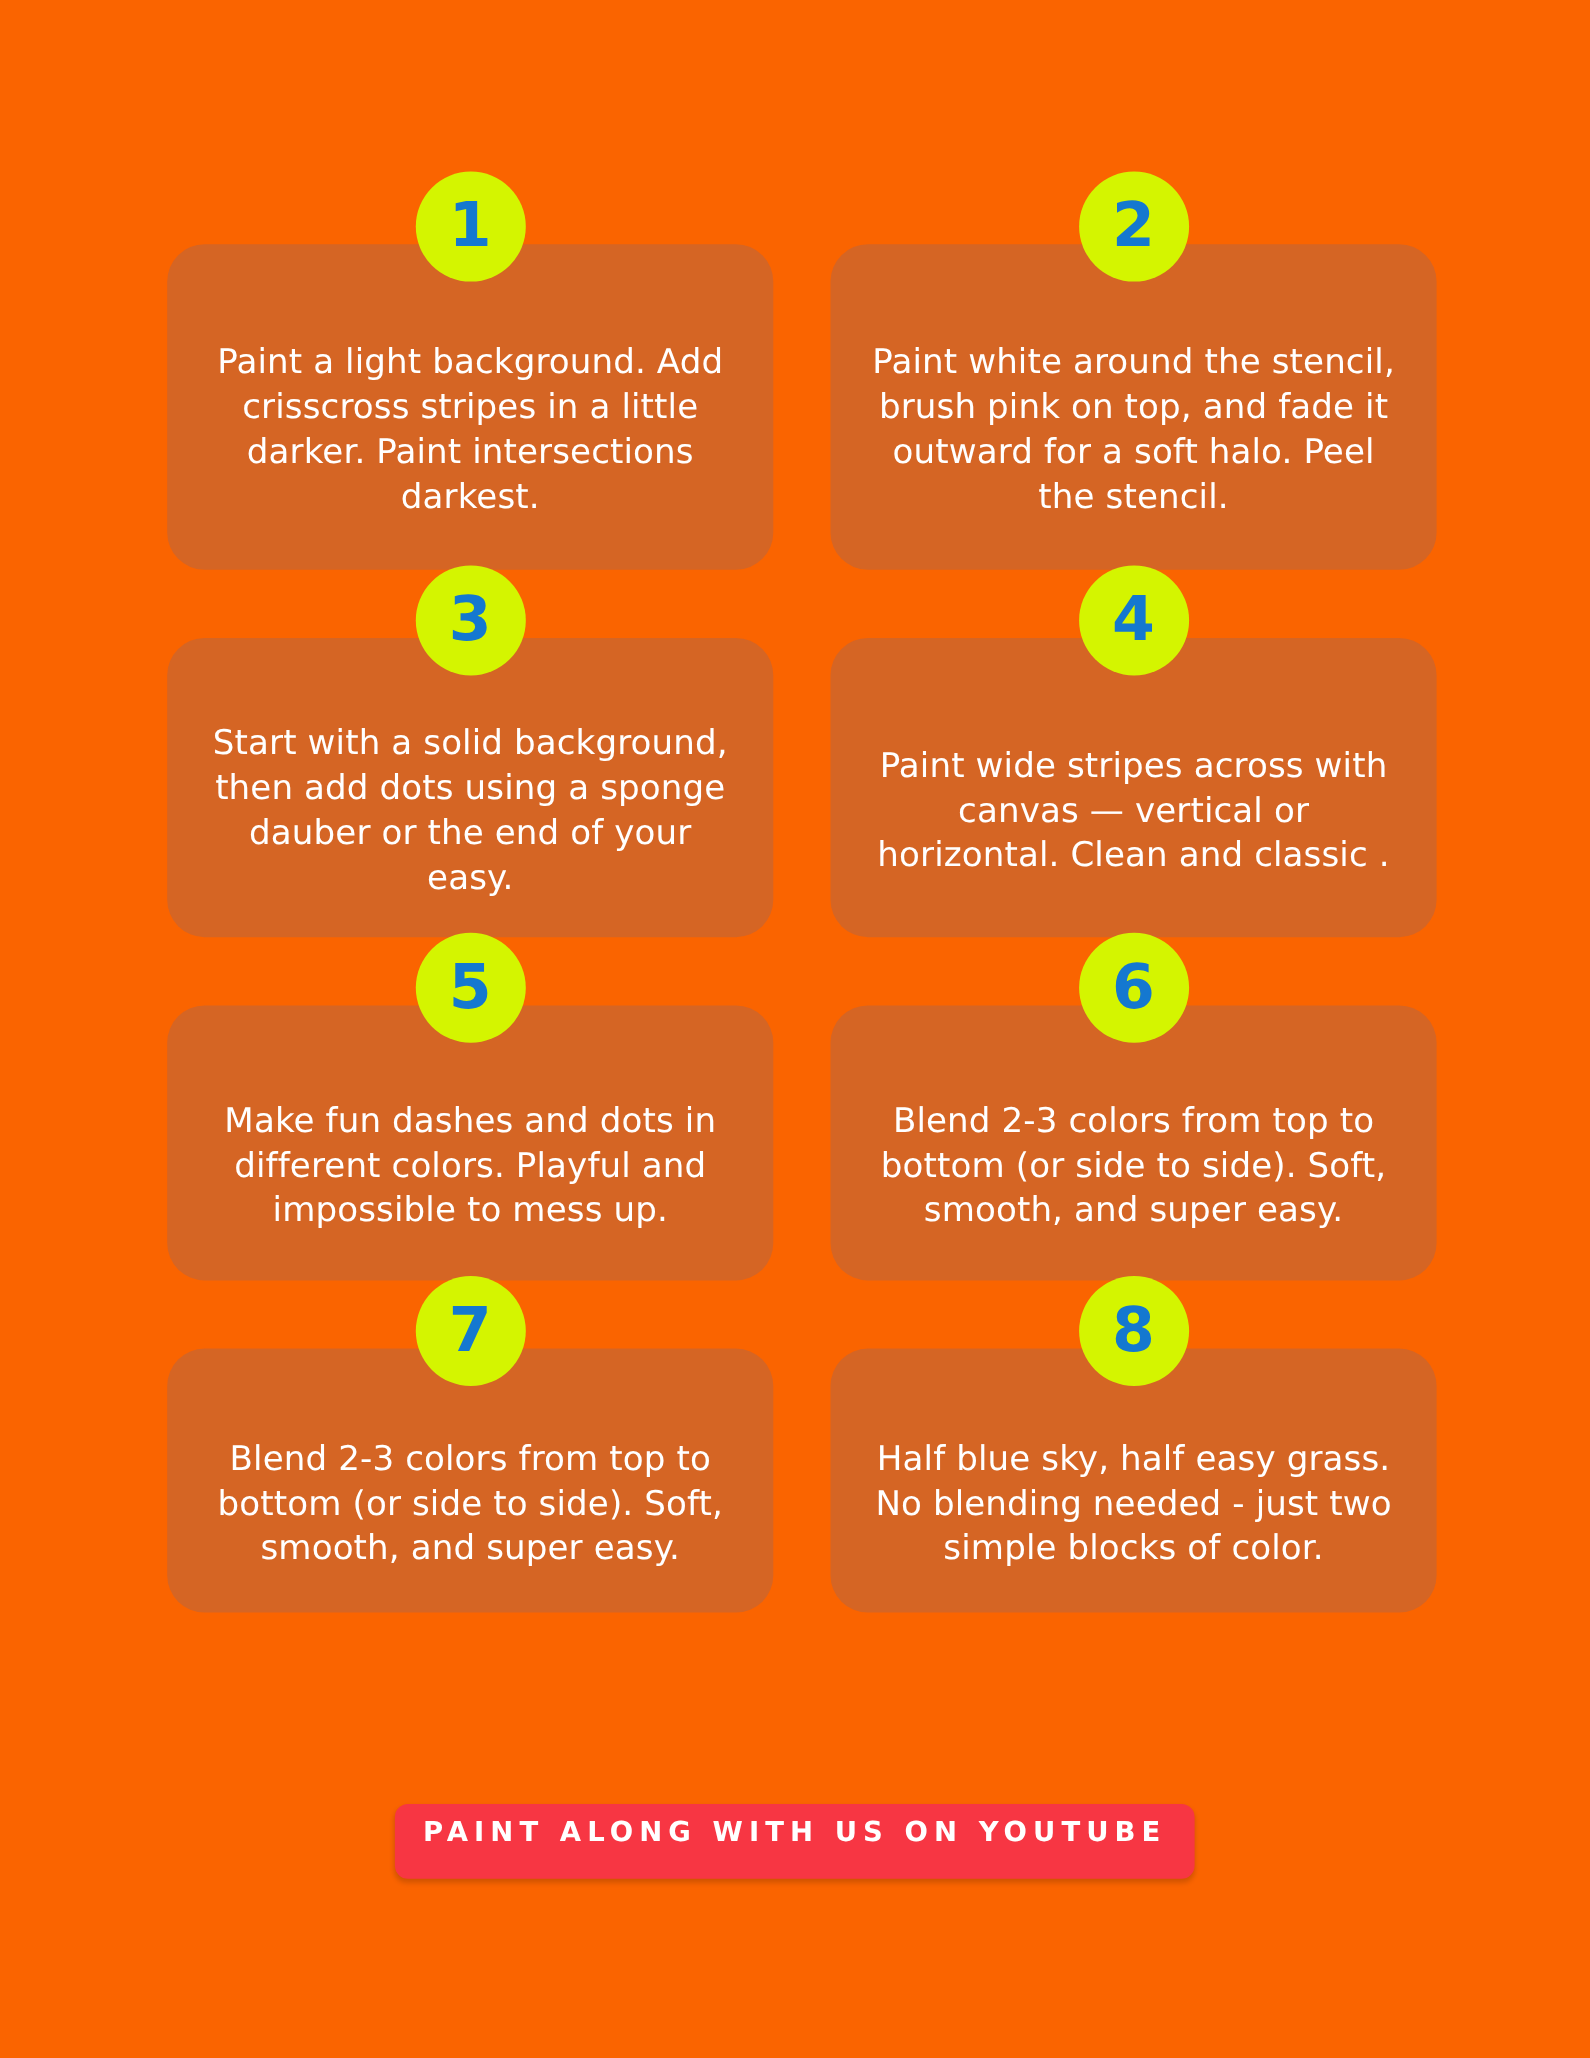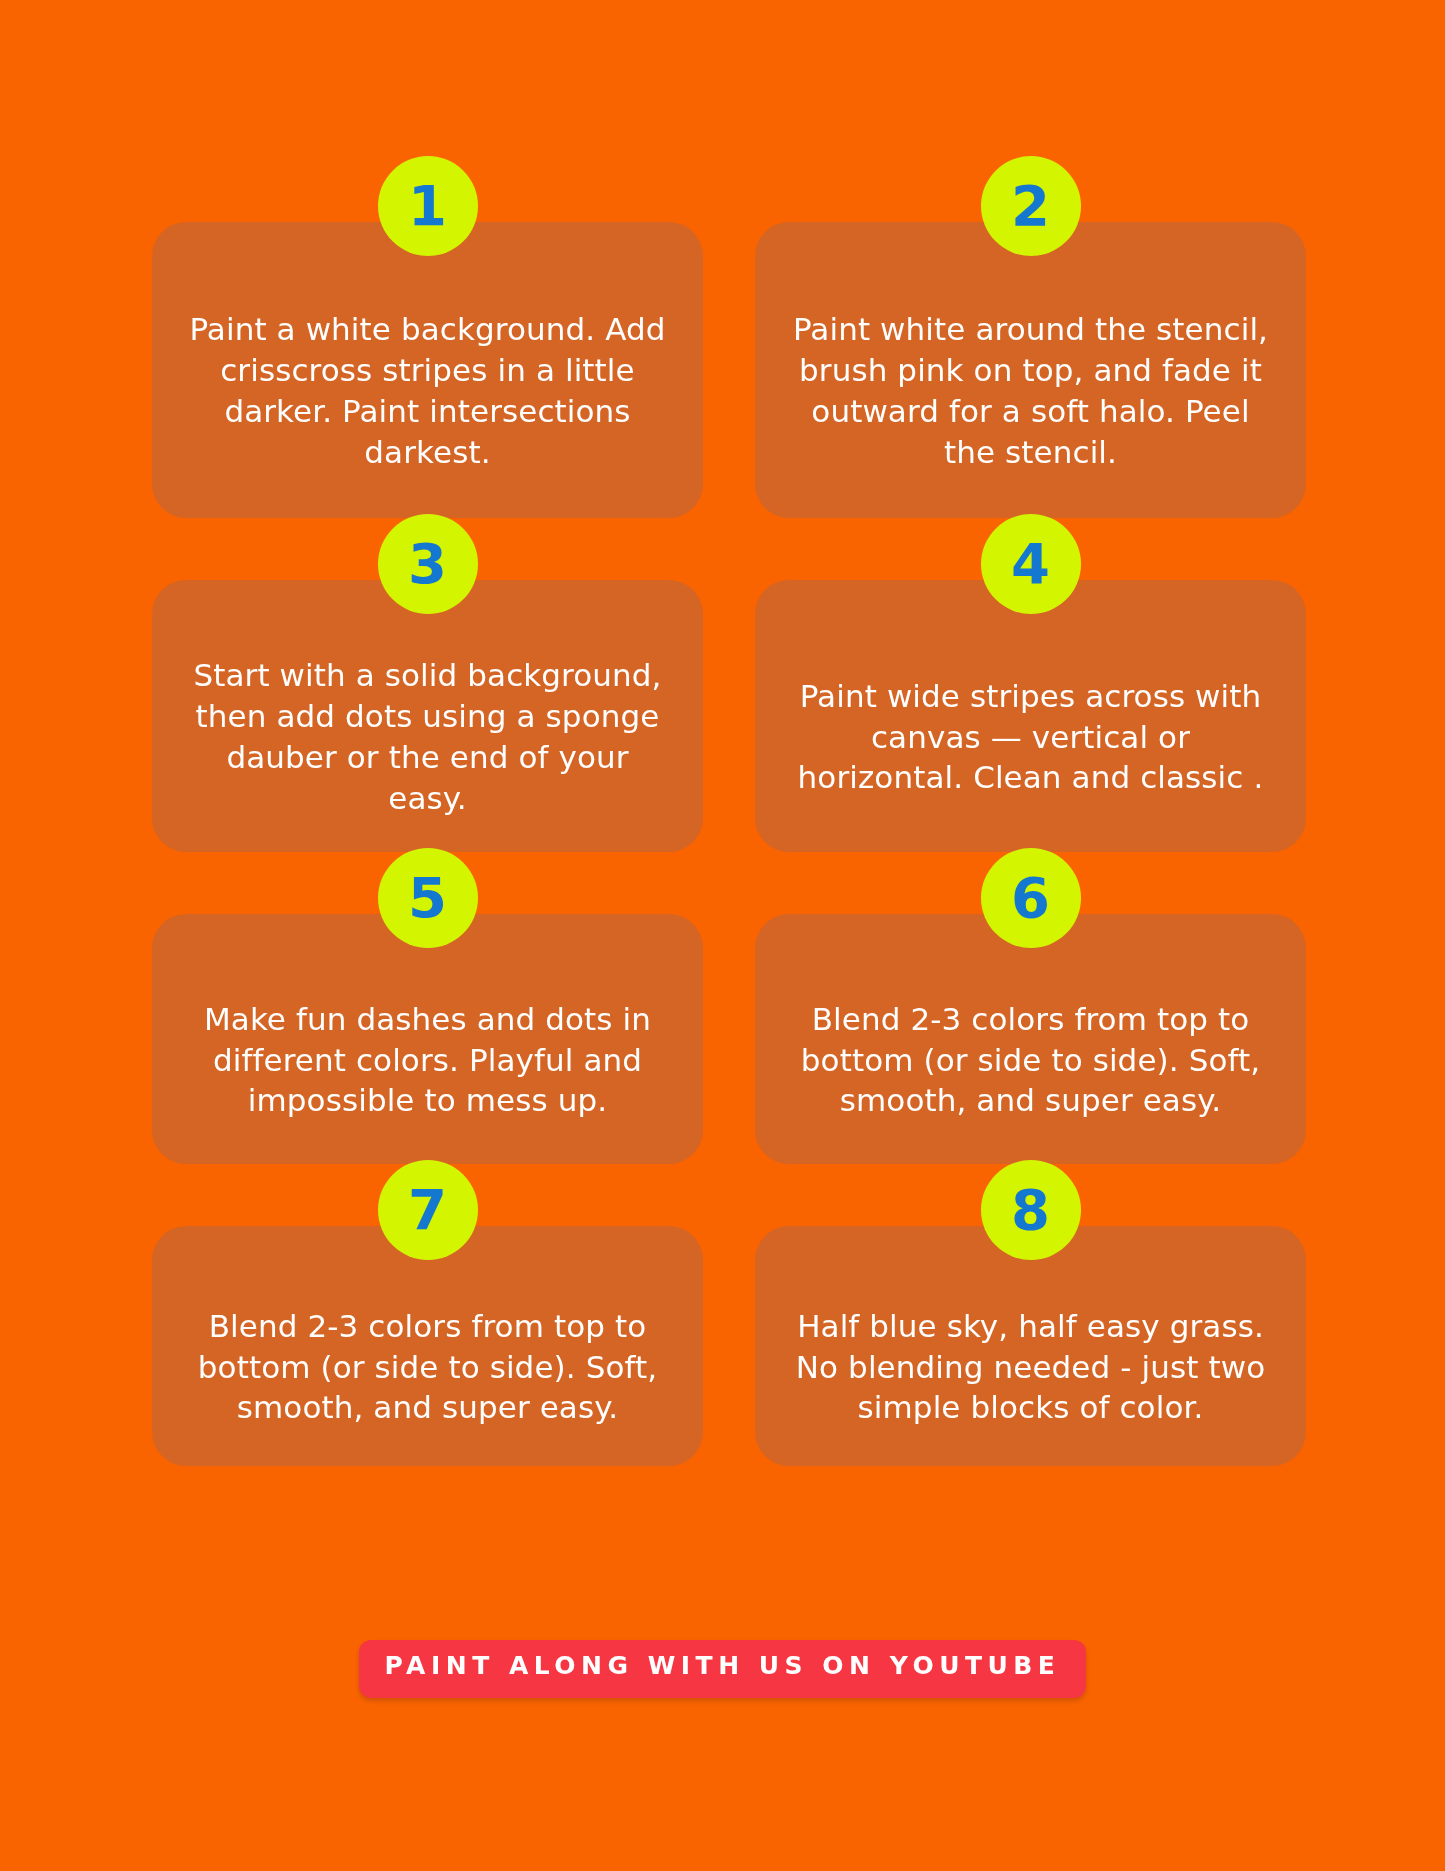--- a/index.html
+++ b/index.html
@@ -96,21 +96,21 @@
     top:1640px;
     width:100%;
     display:flex;
     flex-direction:column;
     align-items:center;
   }
 
   .footer-pill {
     background:#F73643;
     border-radius:12px;
-    padding:13px 26px 20px 26px;
+    padding:13px 26px 30px 26px;
     box-shadow:0 3px 5px rgba(0,0,0,0.16);
   }
 
   .footer-pill-text {
     color:#FFFFFF;
     font-size:25px;
     font-weight:700;
     letter-spacing:5.5px;
     line-height:1;
     font-family:"DejaVu Sans", sans-serif;
@@ -134,21 +134,21 @@
 
 <div class="poster">
 
   <div class="steps-grid">
 
     <div class="step row-a">
       <div class="step-badge">
         <span class="step-badge-number">1</span>
       </div>
       <div class="step-card">
-        <p class="step-text">Paint a white background. Add crisscross stripes in a little darker. Paint intersections darkest.</p>
+        <p class="step-text">Paint a light background. Add crisscross stripes in a little darker. Paint intersections darkest.</p>
       </div>
     </div>
 
     <div class="step row-a">
       <div class="step-badge">
         <span class="step-badge-number">2</span>
       </div>
       <div class="step-card">
         <p class="step-text">Paint white around the stencil, brush pink on top, and fade it outward for a soft halo. Peel the stencil.</p>
       </div>

